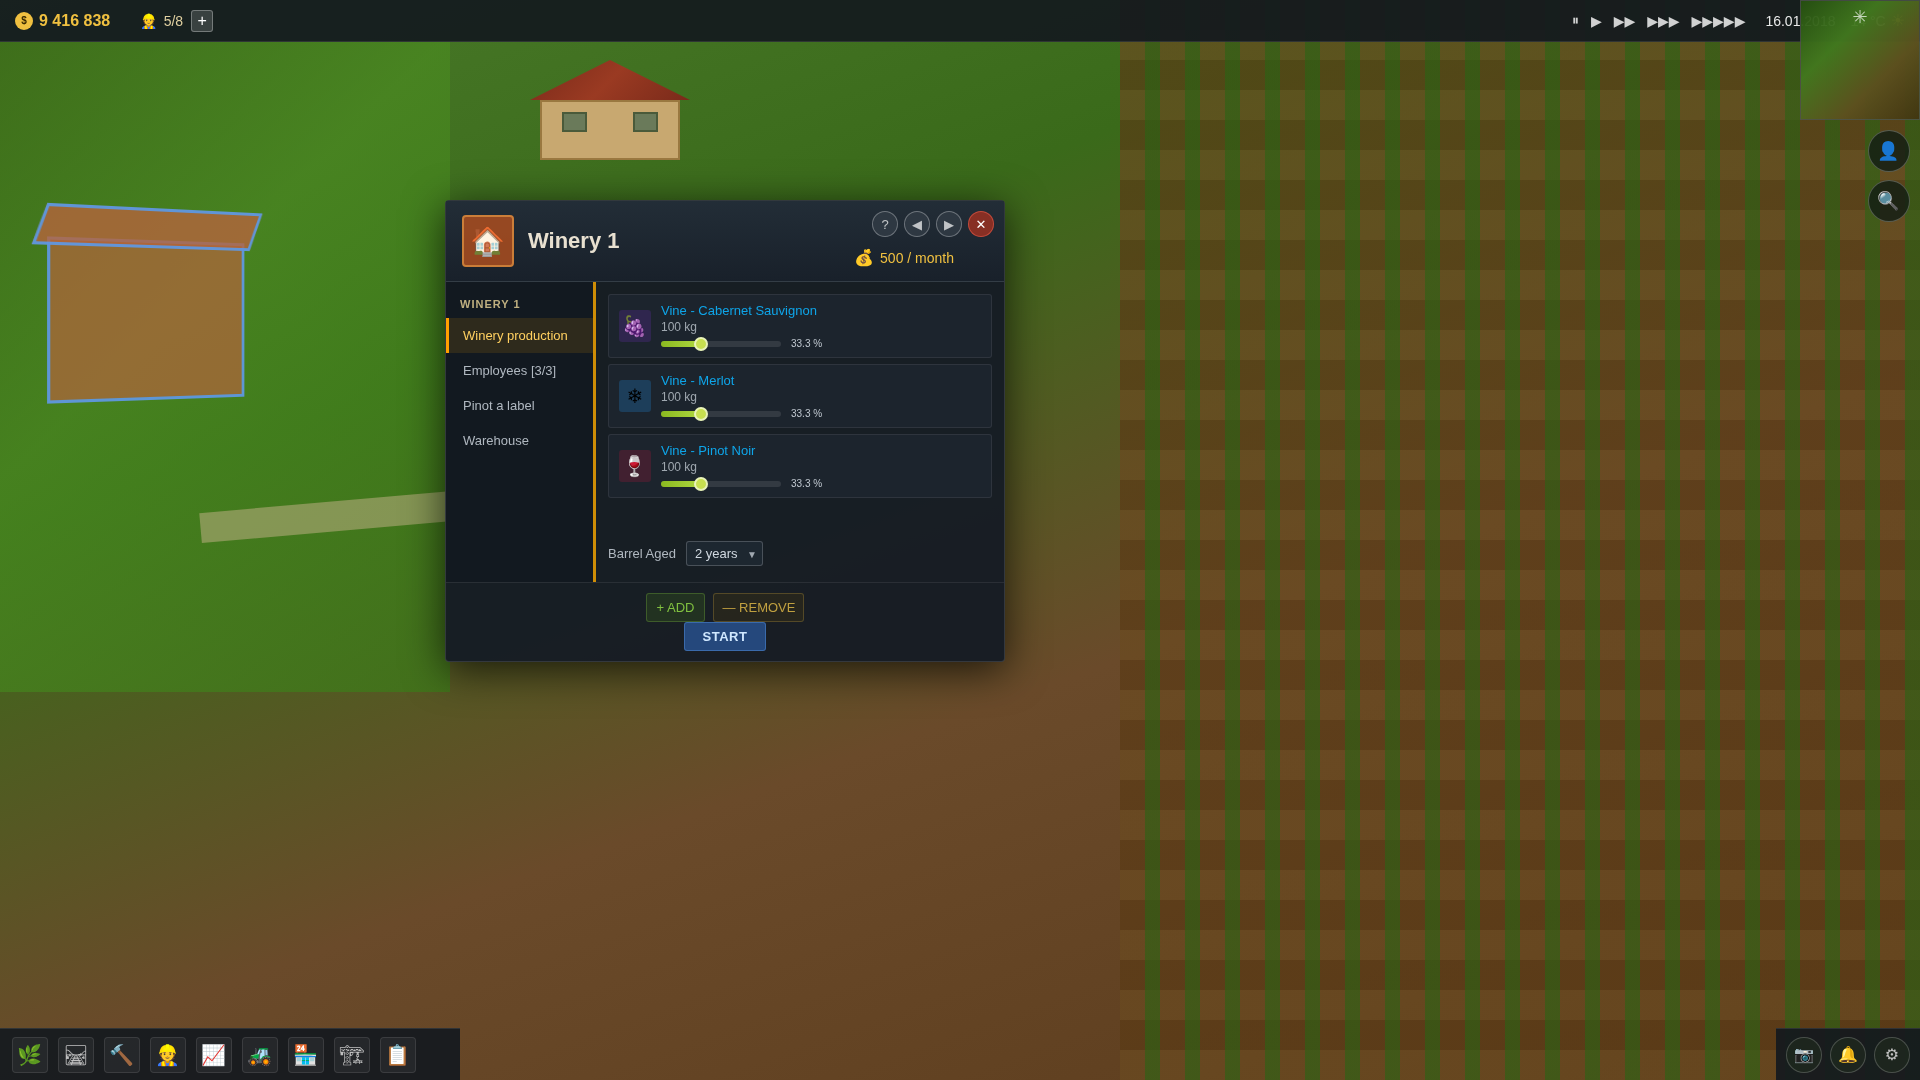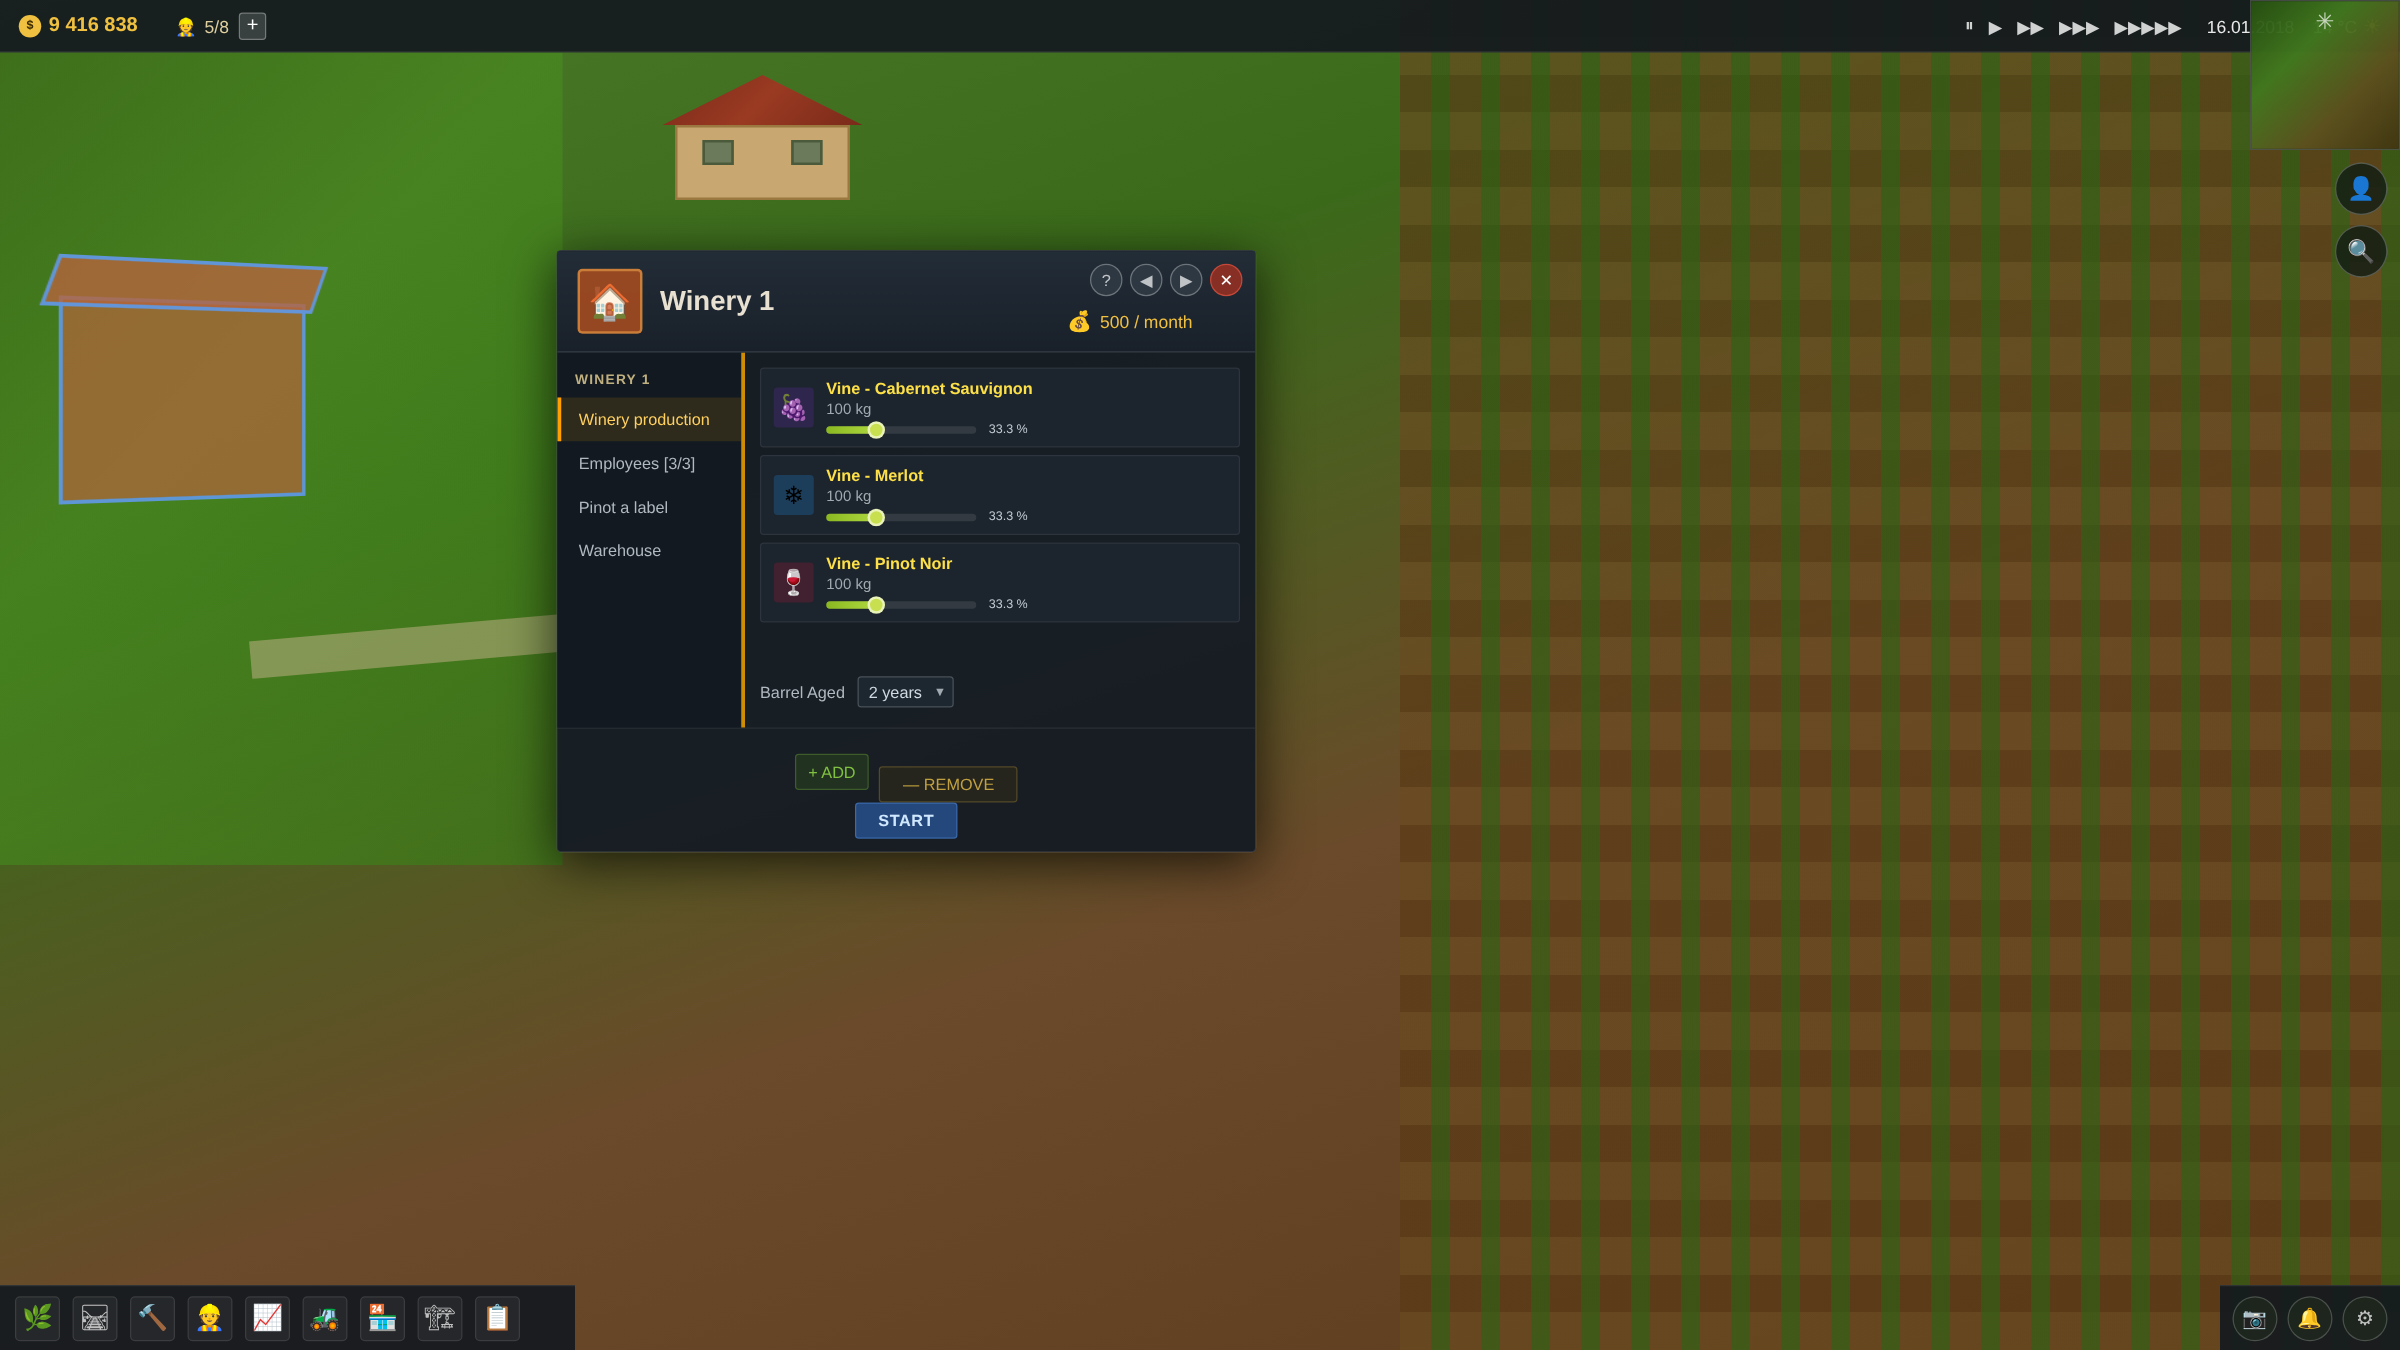--- a/index.html
+++ b/index.html
@@ -371,23 +371,23 @@
       justify-content: center;
       font-size: 20px;
       flex-shrink: 0;
     }
 
     .ingredient-info {
       flex: 1;
     }
 
     .ingredient-name {
-      color: #fde047;
-      font-size: 13px;
-      font-weight: bold;
+      color: #0ea5e9;
+      font-size: 13px;
+      font-weight: normal;
       margin-bottom: 2px;
     }
 
     .ingredient-amount {
       color: #a0a8b0;
       font-size: 12px;
       margin-bottom: 4px;
     }
 
     .ingredient-pct {
@@ -497,28 +497,27 @@
       background: rgba(50,80,30,0.4);
       display: flex;
       align-items: center;
       gap: 4px;
     }
 
     .remove-btn {
       color: #c0a040;
       font-size: 13px;
       cursor: pointer;
-      padding: 6px 18px;
+      padding: 6px 8px;
       border: 1px solid rgba(192,160,64,0.3);
       border-radius: 3px;
       background: rgba(60,50,20,0.4);
       display: flex;
       align-items: center;
       gap: 4px;
-      margin-top: 20px;
     }
 
     .start-btn {
       background: rgba(40,80,140,0.85);
       border: 1px solid rgba(80,140,220,0.5);
       border-radius: 3px;
       color: #d0e8ff;
       font-size: 13px;
       font-weight: bold;
       padding: 6px 18px;

